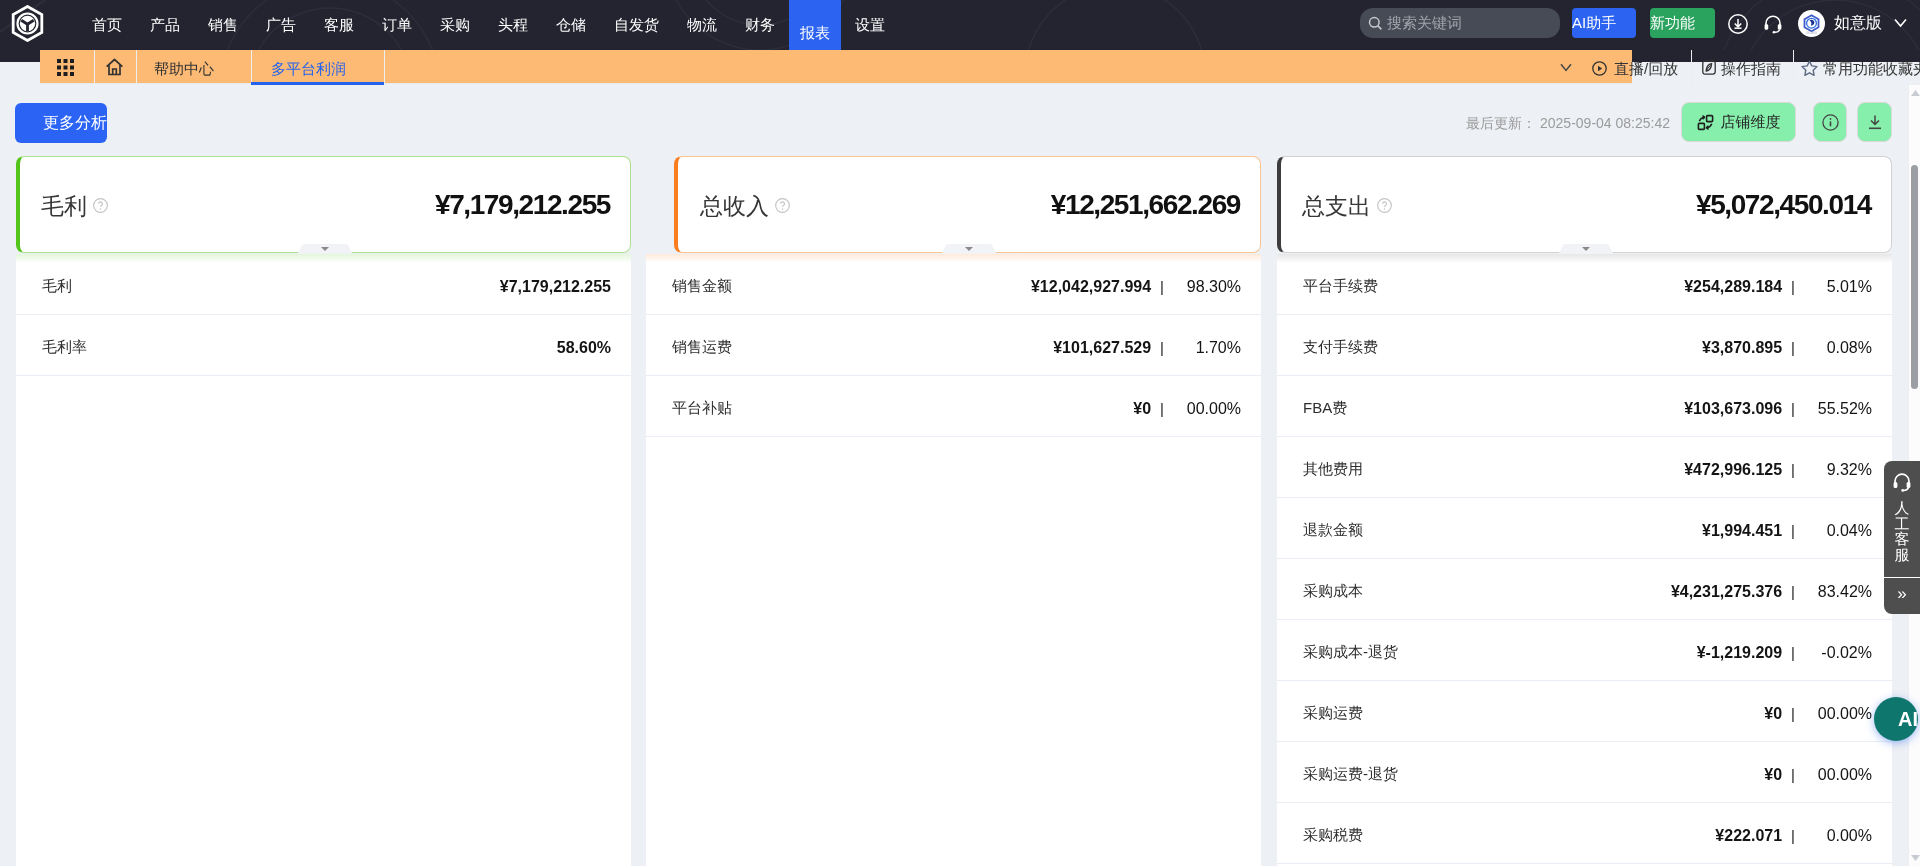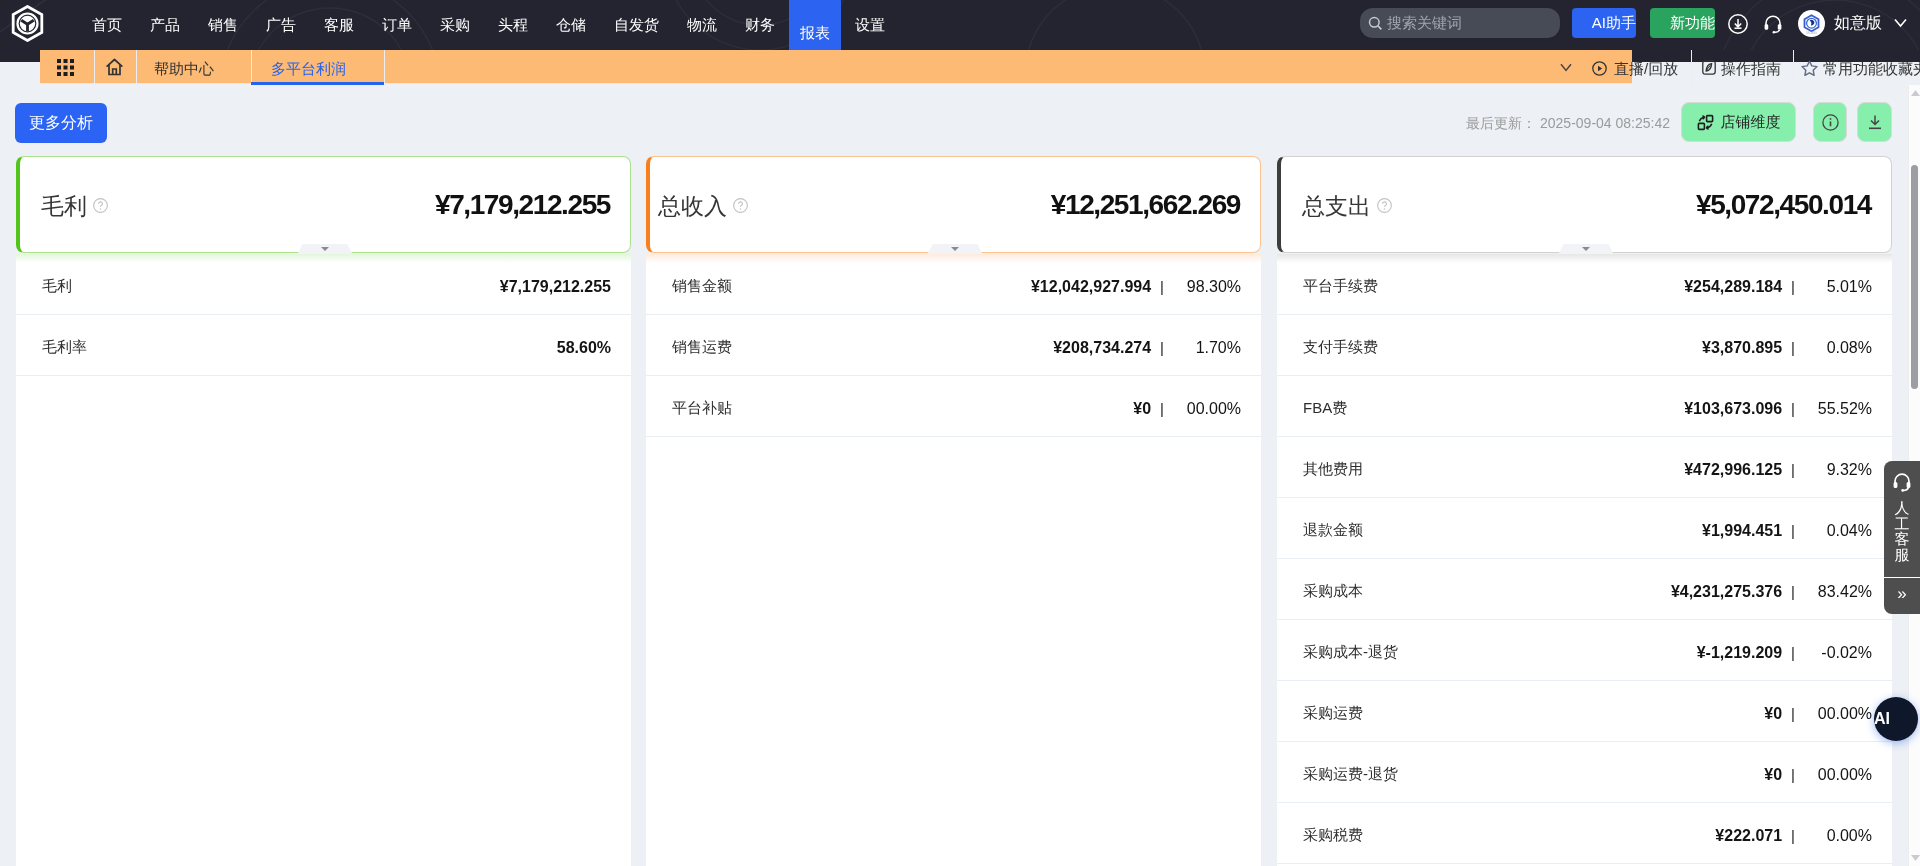--- a/index.html
+++ b/index.html
@@ -4,29 +4,29 @@
 *{margin:0;padding:0;box-sizing:border-box;}
 html,body{width:1920px;height:866px;overflow:hidden;background:#edf0f4;font-family:"Liberation Sans",sans-serif;}
 .abs{position:absolute;}
 
 .topbar{position:absolute;left:0;top:0;width:1920px;height:62px;background:#23242f;overflow:hidden;}
 .nav{position:absolute;left:78px;top:0;height:50px;display:flex;}
 .nav span{display:block;line-height:50px;padding:0 14px;font-size:15px;color:#fff;white-space:nowrap;}
 .nav span.on{background:#2c63f0;padding:8px 11px;}
 .searchbox{position:absolute;left:1360px;top:8px;width:200px;height:30px;border-radius:13px;background:#474b55;}
 .searchbox .ph{position:absolute;left:27px;top:0;line-height:30px;font-size:15px;color:#a0a5ad;}
-.tbtn{position:absolute;top:8px;height:30px;border-radius:4px;color:#fff;font-size:15px;text-align:right;line-height:30px;}
+.tbtn{position:absolute;top:8px;height:30px;border-radius:4px;color:#fff;font-size:15px;text-align:left;line-height:30px;}
 
 .subbar{position:absolute;left:0;top:50px;width:1592px;height:34px;background:#fdba74;border-bottom:1px solid #e7e9ee;margin-left:40px;}
 .vsep{position:absolute;top:0;width:1px;height:34px;background:#ebedf0;}
 .sub-t{position:absolute;top:2px;line-height:34px;font-size:15px;color:#333;white-space:nowrap;}
 .tabline{position:absolute;left:211px;top:32px;width:133px;height:3px;background:#2563ee;}
 
 .page{position:absolute;left:0;top:85px;width:1920px;height:781px;background:#edf0f4;}
-.morebtn{position:absolute;left:15px;top:18px;width:92px;height:40px;border-radius:6px;background:#2b63f5;color:#fff;font-size:16px;text-align:center;line-height:40px;}
+.morebtn{position:absolute;left:15px;top:18px;width:92px;height:40px;border-radius:6px;background:#2b63f5;color:#fff;font-size:16px;text-align:right;line-height:40px;}
 .upd{position:absolute;top:18px;right:250px;height:40px;line-height:40px;font-size:14px;color:#9b9b9b;white-space:nowrap;}
 .wbtn{position:absolute;top:17px;height:40px;background:#86efac;border:1px solid #d9d9d9;border-radius:8px;display:flex;align-items:center;justify-content:center;font-size:15px;color:#262626;}
 
 .col{position:absolute;top:71px;width:615px;}
 .card{position:relative;height:97px;background:#fff;border-radius:8px;display:flex;align-items:center;padding-top:6px;}
 .card .ttl{font-size:23px;color:#363636;display:flex;align-items:center;position:relative;top:2px;}
 .card .val{margin-left:auto;font-size:28px;font-weight:bold;color:#111;letter-spacing:-1.4px;}
 .tabtag{position:absolute;left:50%;bottom:-3px;transform:translateX(-50%);width:56px;height:11px;background:#f2f3f6;clip-path:polygon(10% 0,90% 0,100% 100%,0 100%);}
 .tabtag i{position:absolute;left:50%;top:3px;transform:translateX(-50%);width:0;height:0;border-left:4.5px solid transparent;border-right:4.5px solid transparent;border-top:4.5px solid #8a8a8a;}
 .list{position:absolute;left:0;top:98px;width:615px;height:612px;background:#fff;overflow:hidden;}
@@ -34,21 +34,21 @@
 .row{height:61px;display:flex;align-items:center;padding:5px 20px 0 26px;border-bottom:1px solid #e9edf4;font-size:15px;color:#2e2e2e;}
 .row b{margin-left:auto;font-size:16px;color:#141414;}
 .row .pipe{font-weight:400;color:#222;margin:0 9px;font-size:15px;}
 .row .pct{width:68px;text-align:right;font-size:16px;font-weight:normal;color:#141414;}
 
 .scroll{position:absolute;left:1908px;top:0px;width:12px;height:781px;background:#fcfcfd;border-left:1px solid #ededef;}
 .thumb{position:absolute;left:2px;top:80px;width:7px;height:224px;border-radius:3.5px;background:#9b9ea3;}
 .kefu{position:absolute;left:1884px;top:461px;width:36px;height:153px;background:#4e4e4e;border-radius:8px 0 0 8px;color:#fff;}
 .kefu .chars{position:absolute;left:0;top:39px;width:36px;text-align:center;font-size:15px;line-height:15.6px;}
 .kefu .hr{position:absolute;left:0;top:116px;width:36px;height:1px;background:#fff;}
-.aibtn{position:absolute;left:1874px;top:697px;width:44px;height:44px;border-radius:50%;background:#0f172a;color:#fff;font-weight:bold;font-size:16px;text-align:left;line-height:44px;box-shadow:0 2px 8px rgba(43,102,240,.45);}
+.aibtn{position:absolute;left:1874px;top:697px;width:44px;height:44px;border-radius:50%;background:#0f766e;color:#fff;font-weight:bold;font-size:20px;text-align:right;line-height:44px;box-shadow:0 2px 8px rgba(43,102,240,.45);}
 </style></head><body>
 
 <div class="topbar">
 <svg class="abs" style="left:0;top:0" width="1920" height="50" viewBox="0 0 1920 50">
  <g fill="none" stroke="#2d2e3b" stroke-width="1.4">
   <circle cx="330" cy="90" r="110"></circle>
         <circle cx="330" cy="90" r="82"></circle>
   <circle cx="760" cy="-45" r="95"></circle>
         <circle cx="760" cy="-45" r="70"></circle>
   <circle cx="1115" cy="75" r="90"></circle>
@@ -205,42 +205,42 @@
           <span>毛利</span>
           <b>¥7,179,212.255</b>
         </div>
         <div class="row">
           <span>毛利率</span>
           <b>58.60%</b>
         </div>
       </div>
     </div>
     <div class="col" style="left:646px">
-      <div class="card" style="border:1px solid #fbc38f;border-left:4px solid #fa7d1e;padding:0 20px 0 8px;">
+      <div class="card" style="border:1px solid #fbc38f;border-left:4px solid #fa7d1e;padding:0 20px 0 22px;margin-left:28px;">
         <span class="ttl">总收入<svg style="margin-left:6px;position:relative;top:-1px" width="15" height="15" viewBox="0 0 16 16" fill="none" stroke="#c3c3c3" stroke-width="1.2">
             <circle cx="8" cy="8" r="7.3"></circle>
             <path d="M5.9 6.2 a2.1 2.1 0 1 1 2.8 2 c-.5.2-.7.5-.7 1.1"></path>
             <circle cx="8" cy="11.6" r="0.8" fill="#c3c3c3" stroke="none"></circle>
           </svg></span>
         <span class="val">¥12,251,662.269</span>
         <div class="tabtag">
           <i></i>
         </div>
       </div>
       <div class="list">
         <div class="glow" style="background:linear-gradient(rgba(250,125,30,.16),rgba(255,255,255,0) 100%);"></div>
         <div class="row">
           <span>销售金额</span>
           <b>¥12,042,927.994</b>
           <span class="pipe">|</span>
           <span class="pct">98.30%</span>
         </div>
         <div class="row">
           <span>销售运费</span>
-          <b>¥208,734.274</b>
+          <b>¥101,627.529</b>
           <span class="pipe">|</span>
           <span class="pct">1.70%</span>
         </div>
         <div class="row">
           <span>平台补贴</span>
           <b>¥0</b>
           <span class="pipe">|</span>
           <span class="pct">00.00%</span>
         </div>
       </div>

